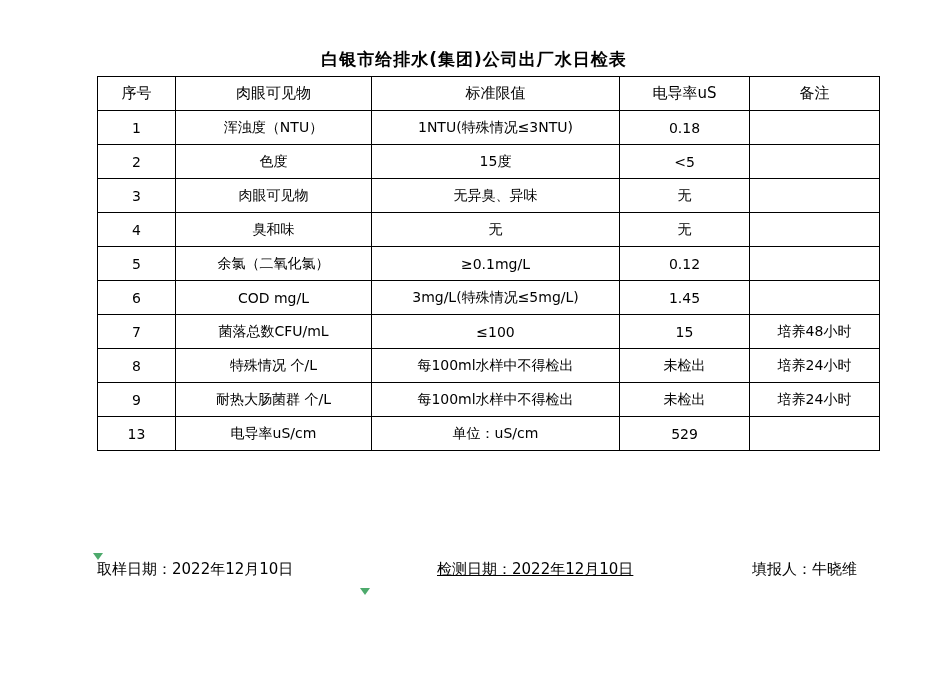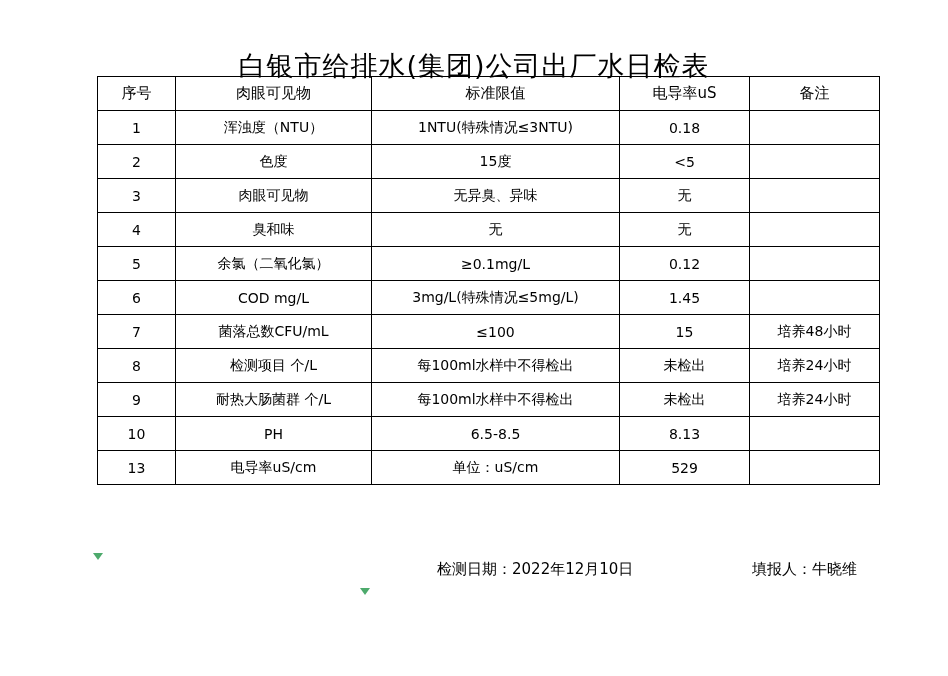--- a/index.html
+++ b/index.html
@@ -21,22 +21,22 @@
     top: 0;
     width: 948px;
     height: 676px;
   }
   .doc-title {
     position: absolute;
     left: 0;
     top: 48px;
     width: 948px;
     text-align: center;
-    font-size: 27px;
-    font-weight: normal;
+    font-size: 17px;
+    font-weight: bold;
     letter-spacing: 1px;
     font-family: "DejaVu Sans", "Liberation Sans", sans-serif;
   }
   table.report {
     position: absolute;
     left: 97px;
     top: 76px;
     width: 782px;
     border-collapse: collapse;
     table-layout: fixed;
@@ -72,20 +72,21 @@
   }
   .footer .f-sample {
     position: absolute;
     left: 0;
     top: 0;
   }
   .footer .f-test {
     position: absolute;
     left: 340px;
     top: 0;
+    text-decoration: underline;
   }
   .footer .f-reporter {
     position: absolute;
     left: 655px;
     top: 0;
   }
   
   .mark {
     position: absolute;
     width: 0;
@@ -167,50 +168,44 @@
       </tr>
       <tr>
         <td>7</td>
         <td>菌落总数CFU/mL</td>
         <td>≤100</td>
         <td>15</td>
         <td>培养48小时</td>
       </tr>
       <tr>
         <td>8</td>
-        <td>检测项目 个/L</td>
+        <td>特殊情况 个/L</td>
         <td>每100ml水样中不得检出</td>
         <td>未检出</td>
         <td>培养24小时</td>
       </tr>
       <tr>
         <td>9</td>
         <td>耐热大肠菌群 个/L</td>
         <td>每100ml水样中不得检出</td>
         <td>未检出</td>
         <td>培养24小时</td>
       </tr>
       <tr>
-        <td>10</td>
-        <td>PH</td>
-        <td>6.5-8.5</td>
-        <td>8.13</td>
-        <td></td>
-      </tr>
-      <tr>
         <td>13</td>
         <td>电导率uS/cm</td>
         <td>单位：uS/cm</td>
         <td>529</td>
         <td></td>
       </tr>
     </tbody>
   </table>
 
   <div class="footer">
+    <span class="f-sample">取样日期：2022年12月10日</span>
     <span class="f-test">检测日期：2022年12月10日</span>
     <span class="f-reporter">填报人：牛晓维</span>
   </div>
 
   <div class="mark m1"></div>
   <div class="mark m2"></div>
 
 </div>
 
 </body></html>

